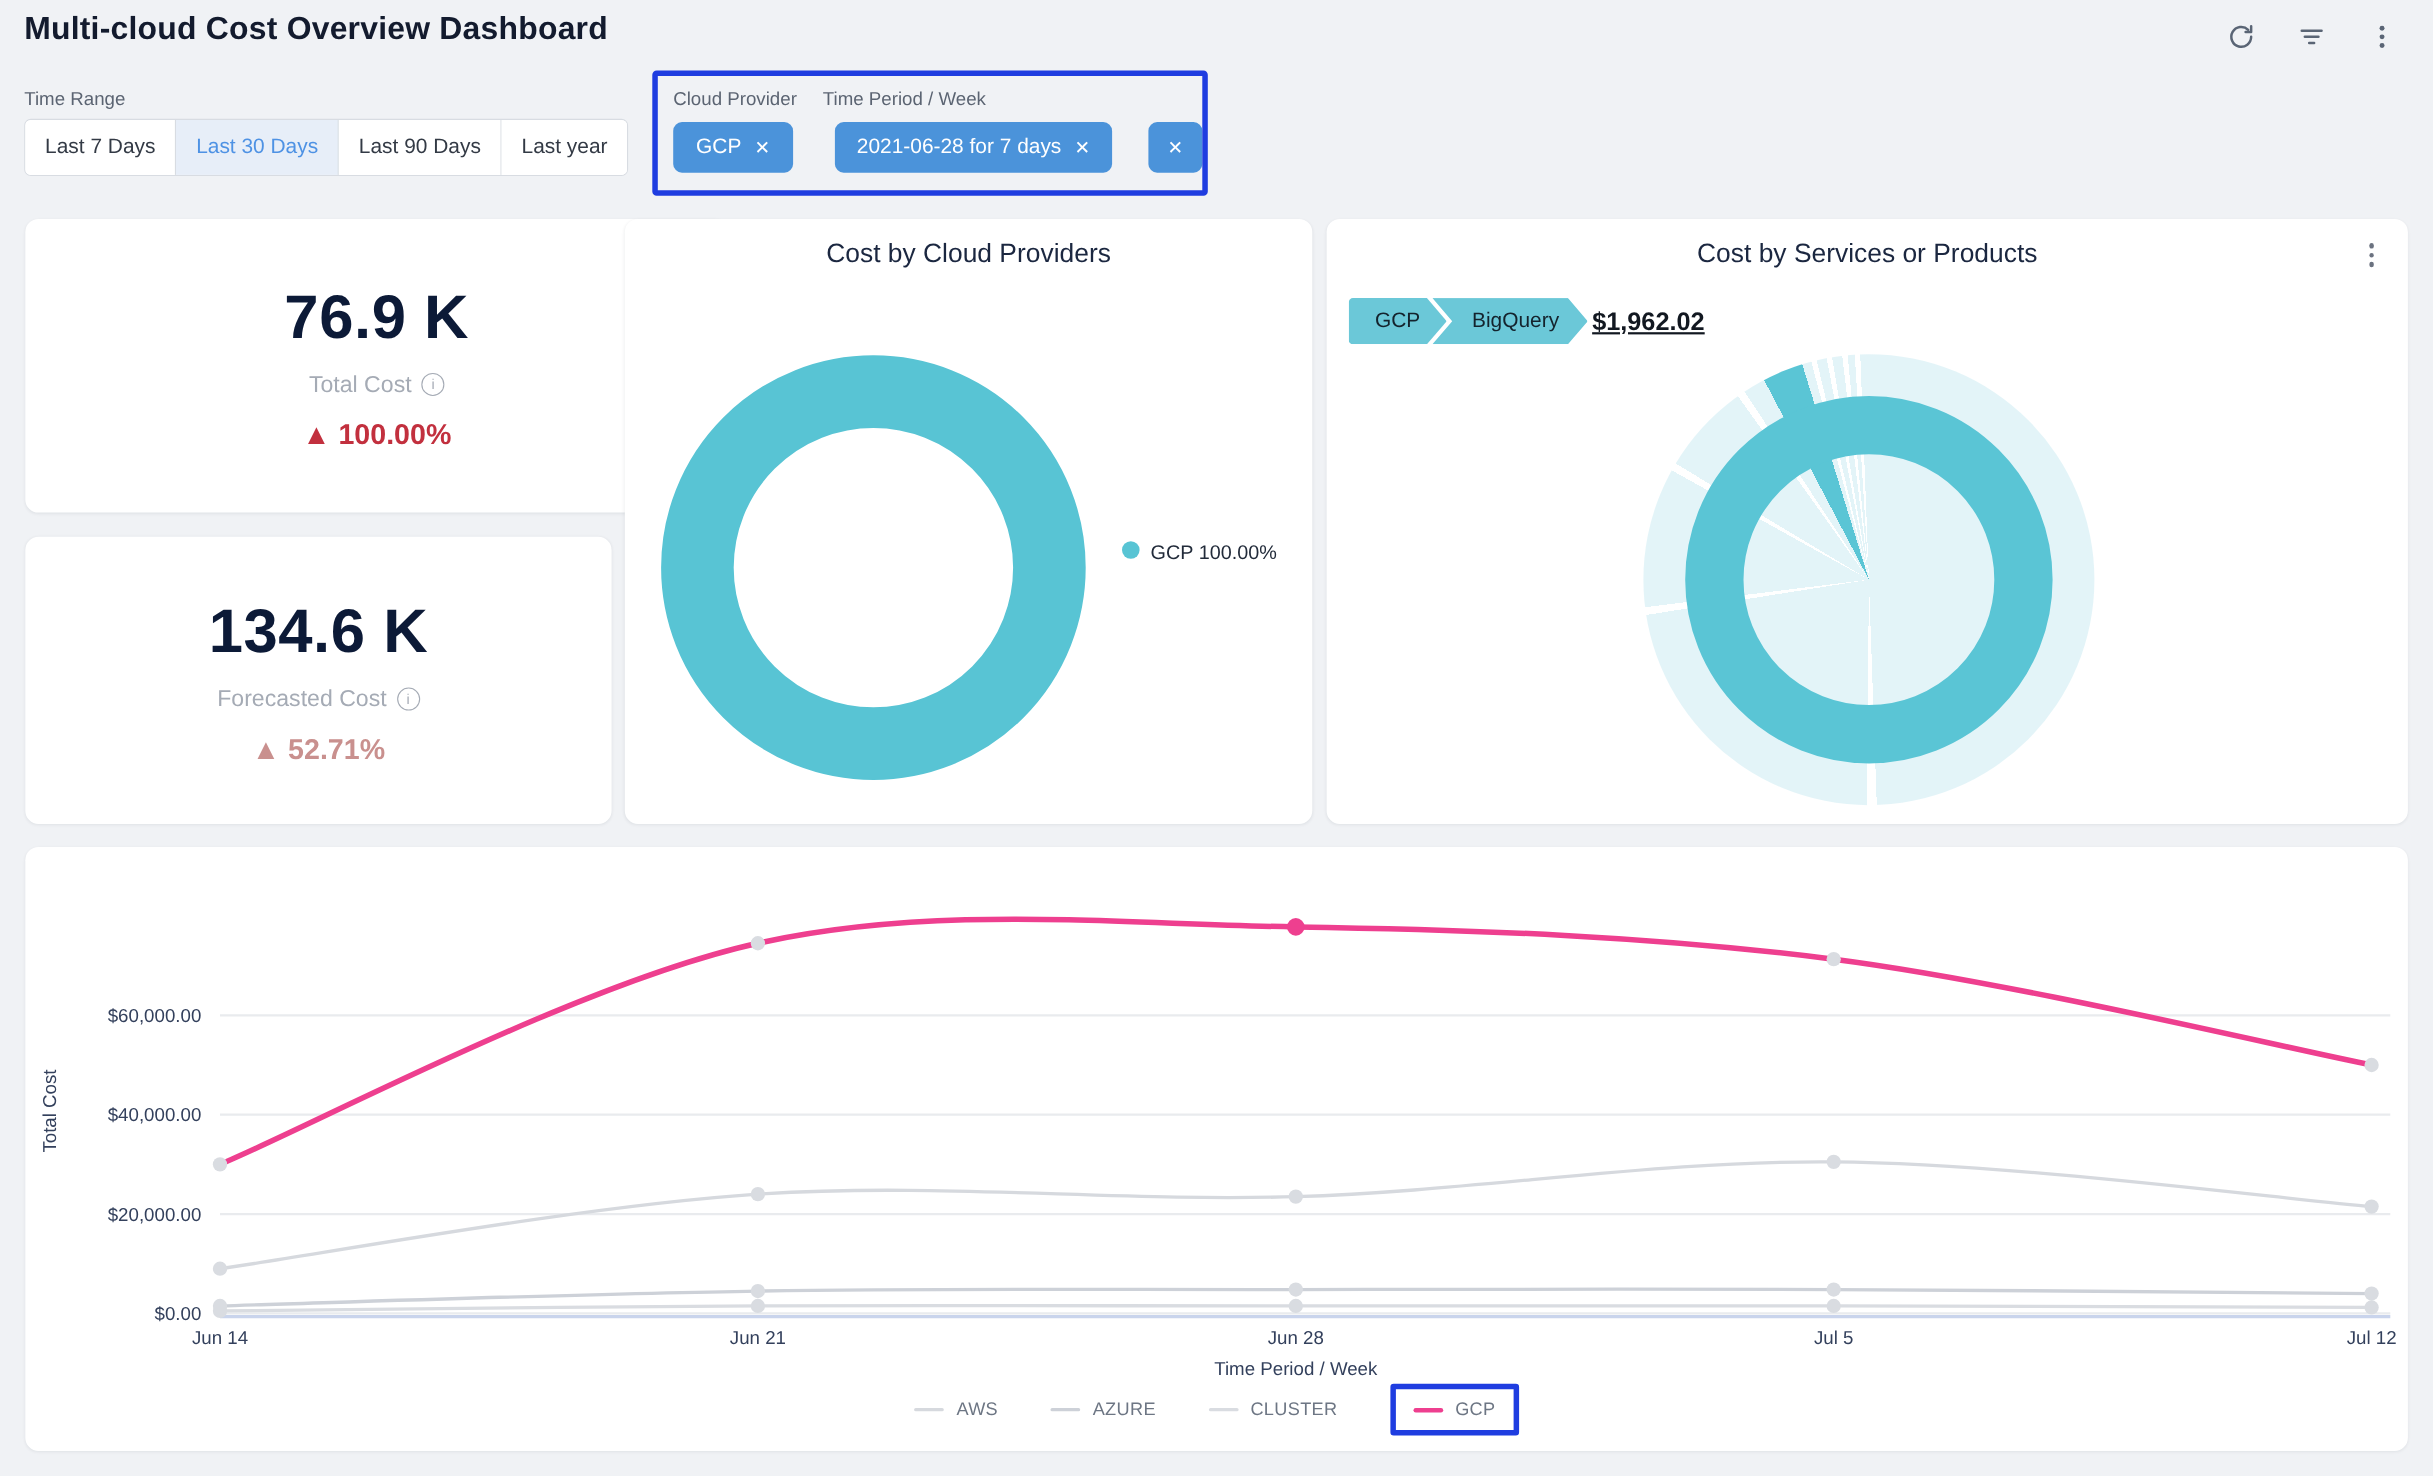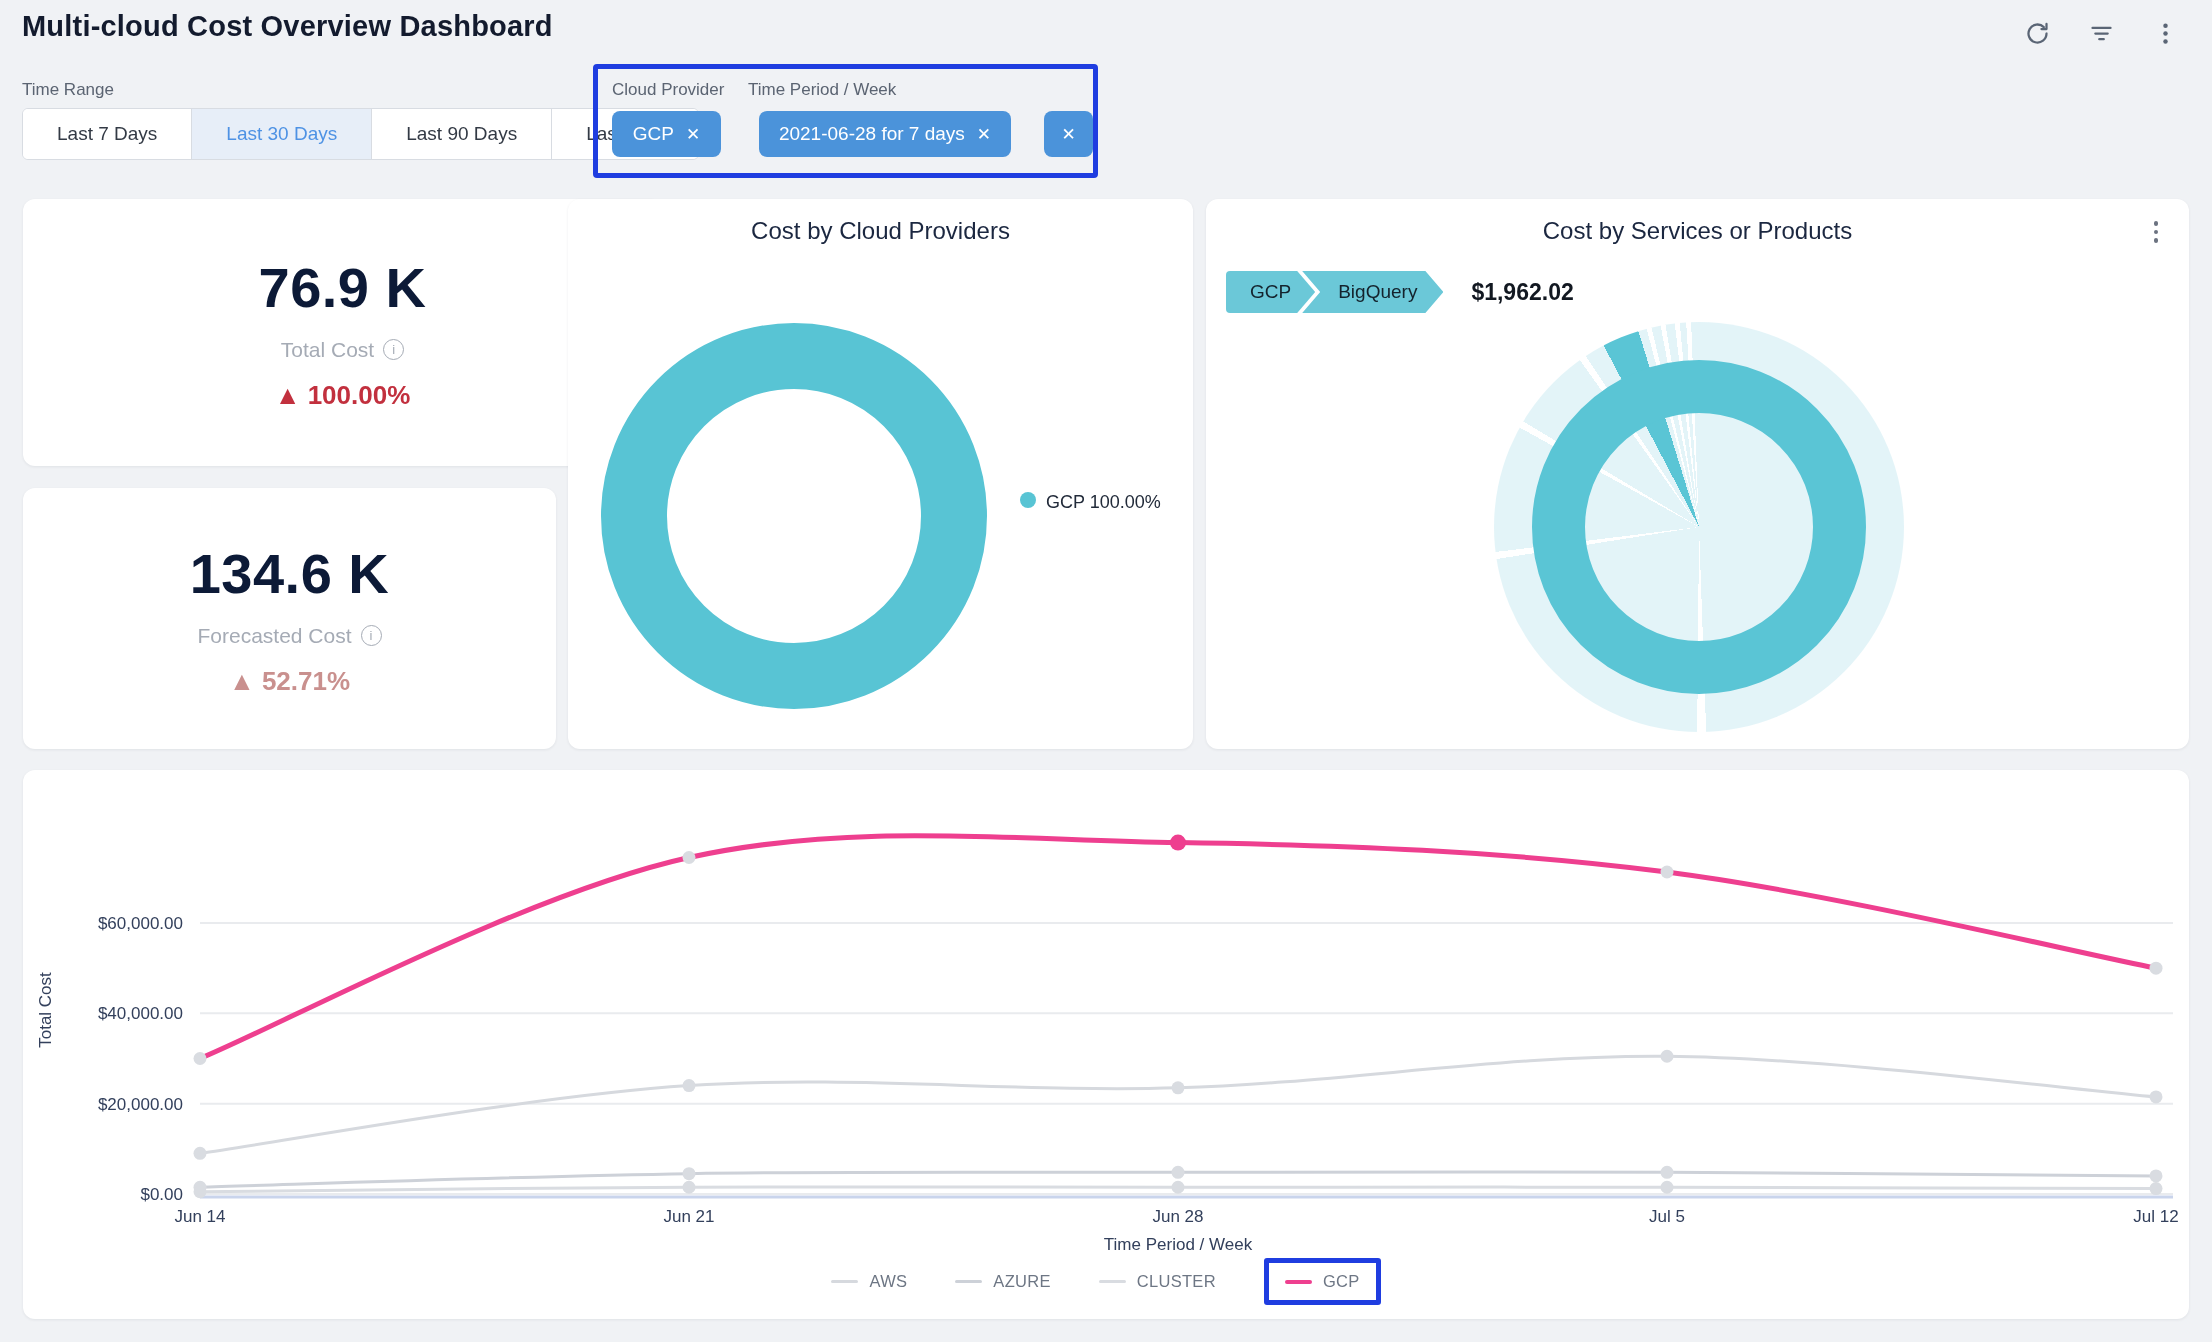--- a/index.html
+++ b/index.html
@@ -15,21 +15,21 @@
 
   
   .page-title { left:22px; top:10px; font-size:29px; font-weight:700; color:#131b2e; letter-spacing:.2px; }
   .header-actions { right:28px; top:14px; display:flex; gap:26px; align-items:center; }
   .icon-btn { width:38px; height:38px; display:flex; align-items:center; justify-content:center; cursor:pointer; border-radius:6px; }
 
   
   .filter-label { font-size:17px; color:#5b6472; }
   .time-range-label { left:22px; top:80px; }
   .segmented { left:22px; top:108px; display:flex; background:#fff; border:1.5px solid #d8dce2; border-radius:6px; overflow:hidden; height:52px; }
-  .segment { font-size:19px; color:#333a45; background:#fff; border:none; outline:none; padding:0 34px; height:100%; cursor:pointer; border-right:1.5px solid #d8dce2; font-family:inherit; white-space:nowrap; }
+  .segment { font-size:19px; color:#333a45; background:#fff; border:none; outline:none; padding:0 18px; height:100%; cursor:pointer; border-right:1.5px solid #d8dce2; font-family:inherit; white-space:nowrap; }
   .segment:last-child { border-right:none; }
   .segment.selected { background:#e7eef8; color:#4e92e4; }
 
   .cp-label { left:612px; top:80px; }
   .tp-label { left:748px; top:80px; }
   .chip { position:absolute; top:111px; height:46px; background:#4b93da; border-radius:8px; color:#fff; font-size:19px; display:flex; align-items:center; justify-content:center; gap:12px; cursor:pointer; padding:0 16px; }
   .chip .x { font-size:17px; line-height:1; }
   .chip-gcp { left:612px; width:109px; }
   .chip-date { left:759px; width:252px; }
   .chip-clear { left:1044px; width:49px; padding:0; }
@@ -59,21 +59,21 @@
   .donut-legend-label { font-size:18px; color:#222b3a; white-space:nowrap; }
 
   
   .services-card { left:1206px; top:199px; width:983px; height:550px; }
   .kebab { position:absolute; right:20px; top:20px; width:26px; height:26px; display:flex; flex-direction:column; align-items:center; justify-content:center; gap:4px; cursor:pointer; }
   .kebab i { width:4.5px; height:4.5px; border-radius:50%; background:#6b7280; }
   .breadcrumb { position:absolute; left:20px; top:72px; height:42px; display:flex; align-items:center; }
   .bc-chip { height:42px; line-height:42px; background:#6bc8d8; color:#14232d; font-size:19px; cursor:pointer; }
   .bc-first { padding:0 24px 0 24px; clip-path:polygon(0 0, calc(100% - 18px) 0, 100% 50%, calc(100% - 18px) 100%, 0 100%); border-radius:4px 0 0 4px; }
   .bc-next { margin-left:-13px; padding:0 26px 0 36px; clip-path:polygon(0 0, calc(100% - 18px) 0, 100% 50%, calc(100% - 18px) 100%, 0 100%, 18px 50%); }
-  .bc-amount { margin-left:28px; font-size:23px; font-weight:700; color:#121821; }
+  .bc-amount { margin-left:4px; font-size:23px; font-weight:700; color:#121821;text-decoration:underline; }
   .sb-outer { position:absolute; left:288px; top:123px; width:410px; height:410px; border-radius:50%;
     background:conic-gradient(
       #e3f4f8 0deg 178deg, #ffffff 178deg 180.5deg,
       #e3f4f8 180.5deg 261deg, #ffffff 261deg 263deg,
       #e3f4f8 263deg 299deg, #ffffff 299deg 301deg,
       #e3f4f8 301deg 324.5deg, #ffffff 324.5deg 326.5deg,
       #e3f4f8 326.5deg 332.3deg,
       #5ac5d5 332.3deg 342.8deg,
       #e3f4f8 342.8deg 345.2deg, #ffffff 345.2deg 346.6deg,
       #e3f4f8 346.6deg 349.2deg, #ffffff 349.2deg 350.6deg,

